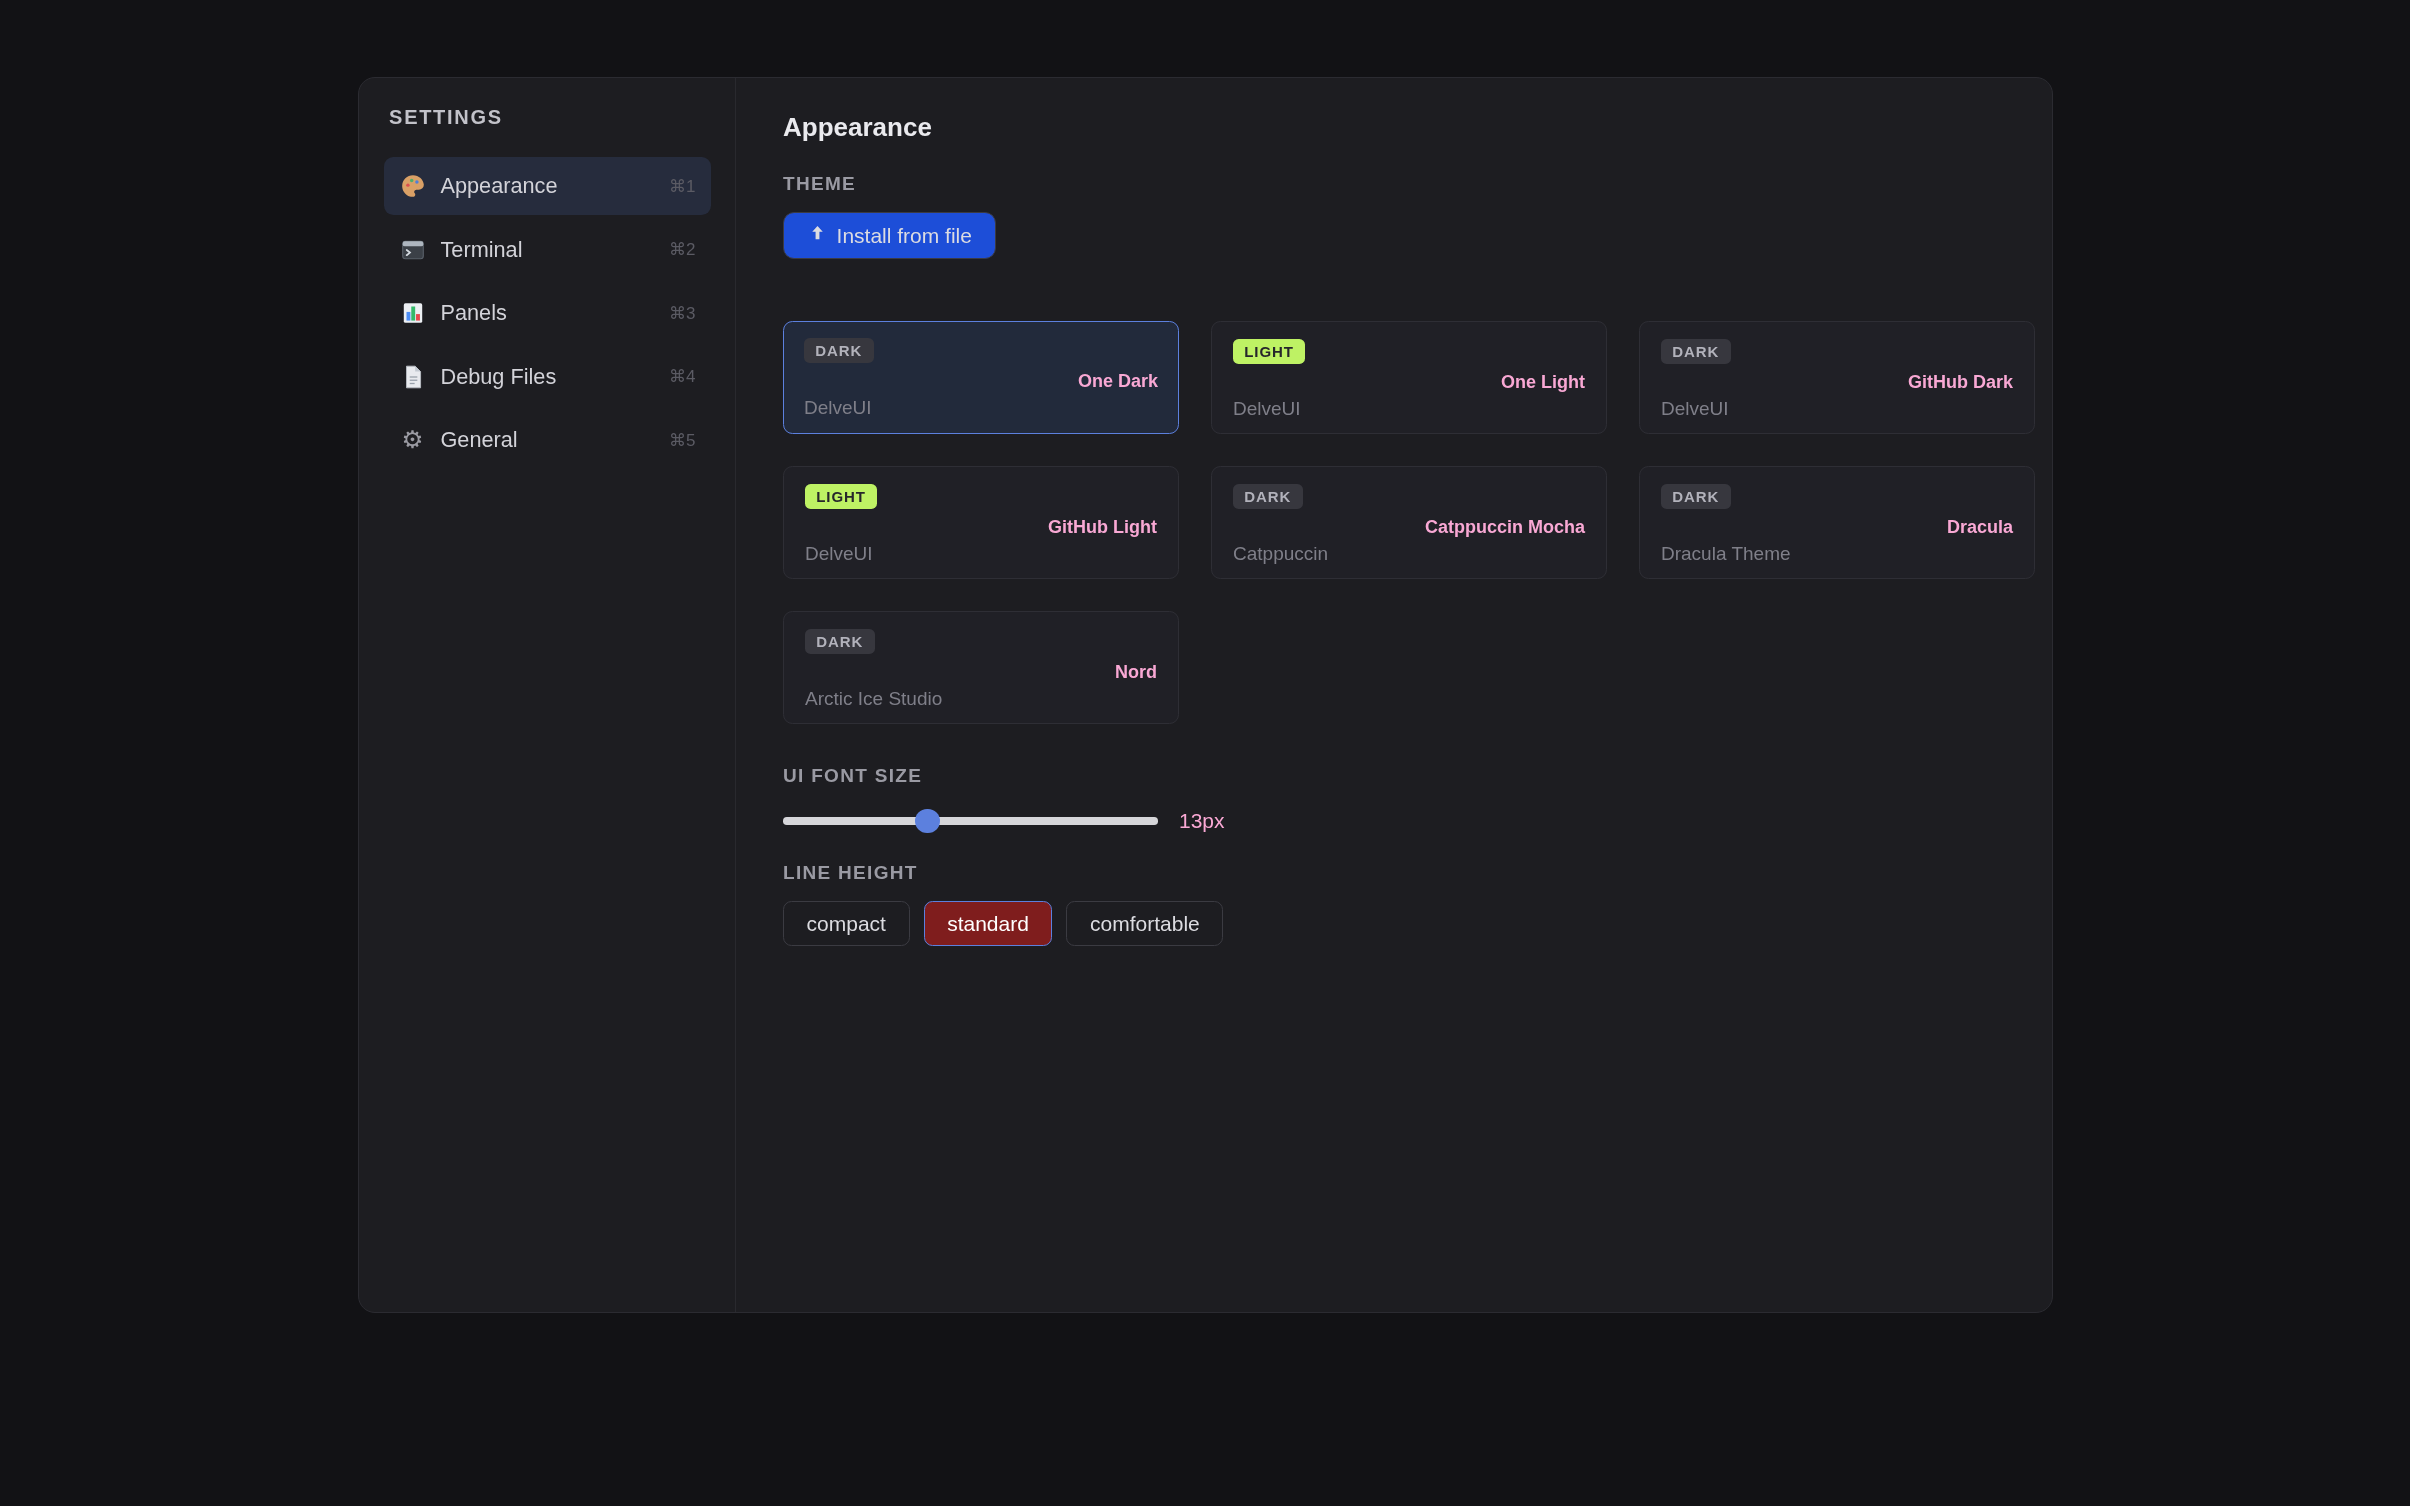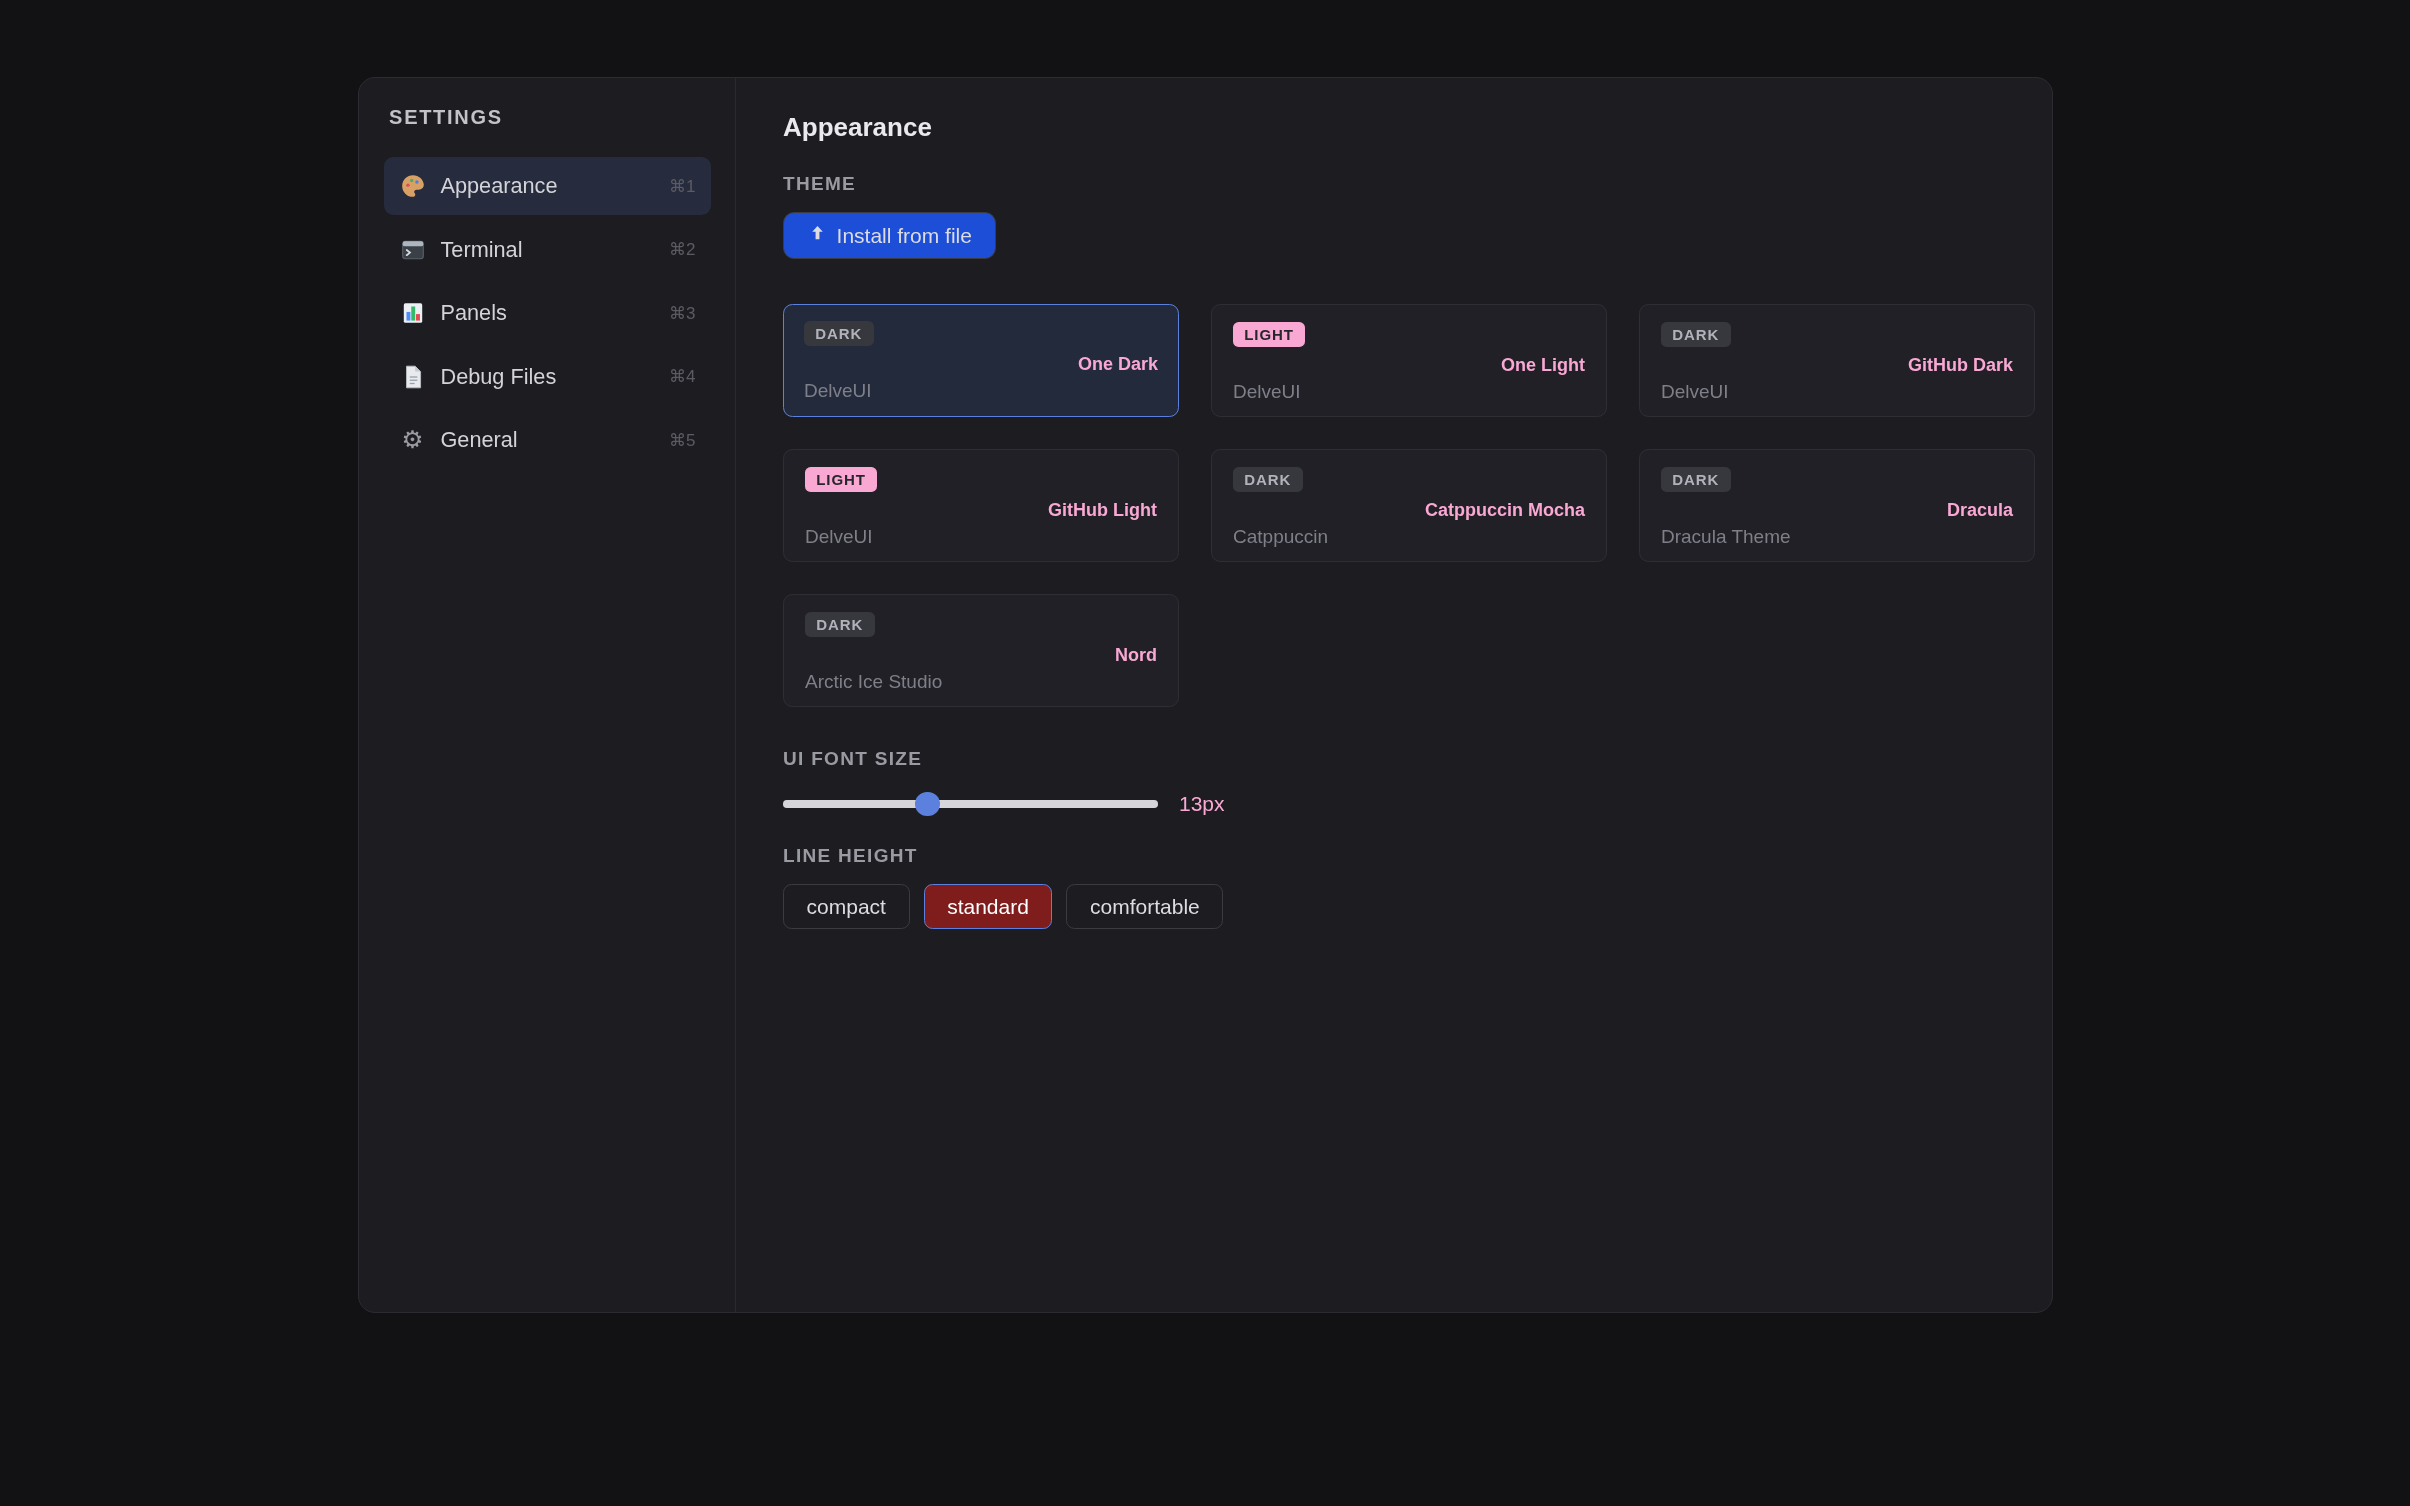--- a/index.html
+++ b/index.html
@@ -32,34 +32,34 @@
   .heading-theme { margin-top:30px; }
 
   .install-btn {
     margin-top:17px; height:47px; padding:0 22.6px; display:inline-flex; align-items:center; gap:9px;
     background:#1d4ed8; border:0.9px solid #3b3b42; border-radius:11px;
     color:#dcdce1; font-size:21px; cursor:pointer;
   }
   .install-btn svg { width:21px; height:21px; }
 
   .theme-grid {
-    margin-top:45px; display:grid; grid-template-columns:repeat(3, 396px);
+    margin-top:62px; display:grid; grid-template-columns:repeat(3, 396px);
     column-gap:17px; row-gap:19px;gap:32px;
   }
   .card {
     width:396px; height:113px; background:#202026; border:0.9px solid #2e2e35;
     border-radius:9.4px; padding:17px 21px; cursor:pointer;
   }
   .card.selected { background:#222a3b; border:1.9px solid #5c80de; padding:16px 20px; }
   .badge {
     display:inline-block; font-size:15px; font-weight:700; letter-spacing:0.9px;
     padding:3.8px 11.3px; border-radius:5.6px;
   }
   .badge-dark { background:#37373e; color:#b2b2bb; }
-  .badge-light { background:#f9a8d4; color:#26262b;text-align:right; }
+  .badge-light { background:#bef264; color:#26262b;text-align:right; }
   .card-name { margin-top:8.5px; font-size:18px; font-weight:600; color:#f9a8d4;text-align:right; }
   .card-author { margin-top:4.7px; font-size:19px; color:#7f7f89; }
 
   .heading-fontsize { margin-top:41px; }
   .slider-row { margin-top:21px; display:flex; align-items:center; gap:21px; height:26px; }
   .slider { position:relative; width:375px; height:26px; cursor:pointer; }
   .slider-track { position:absolute; top:9.4px; left:0; width:100%; height:7.5px; border-radius:3.8px; background:#d6d6da; }
   .slider-thumb {
     position:absolute; top:0.9px; left:calc(38.5% - 12.2px); width:24.5px; height:24.5px;
     border-radius:50%; background:#5c80de; cursor:grab;

